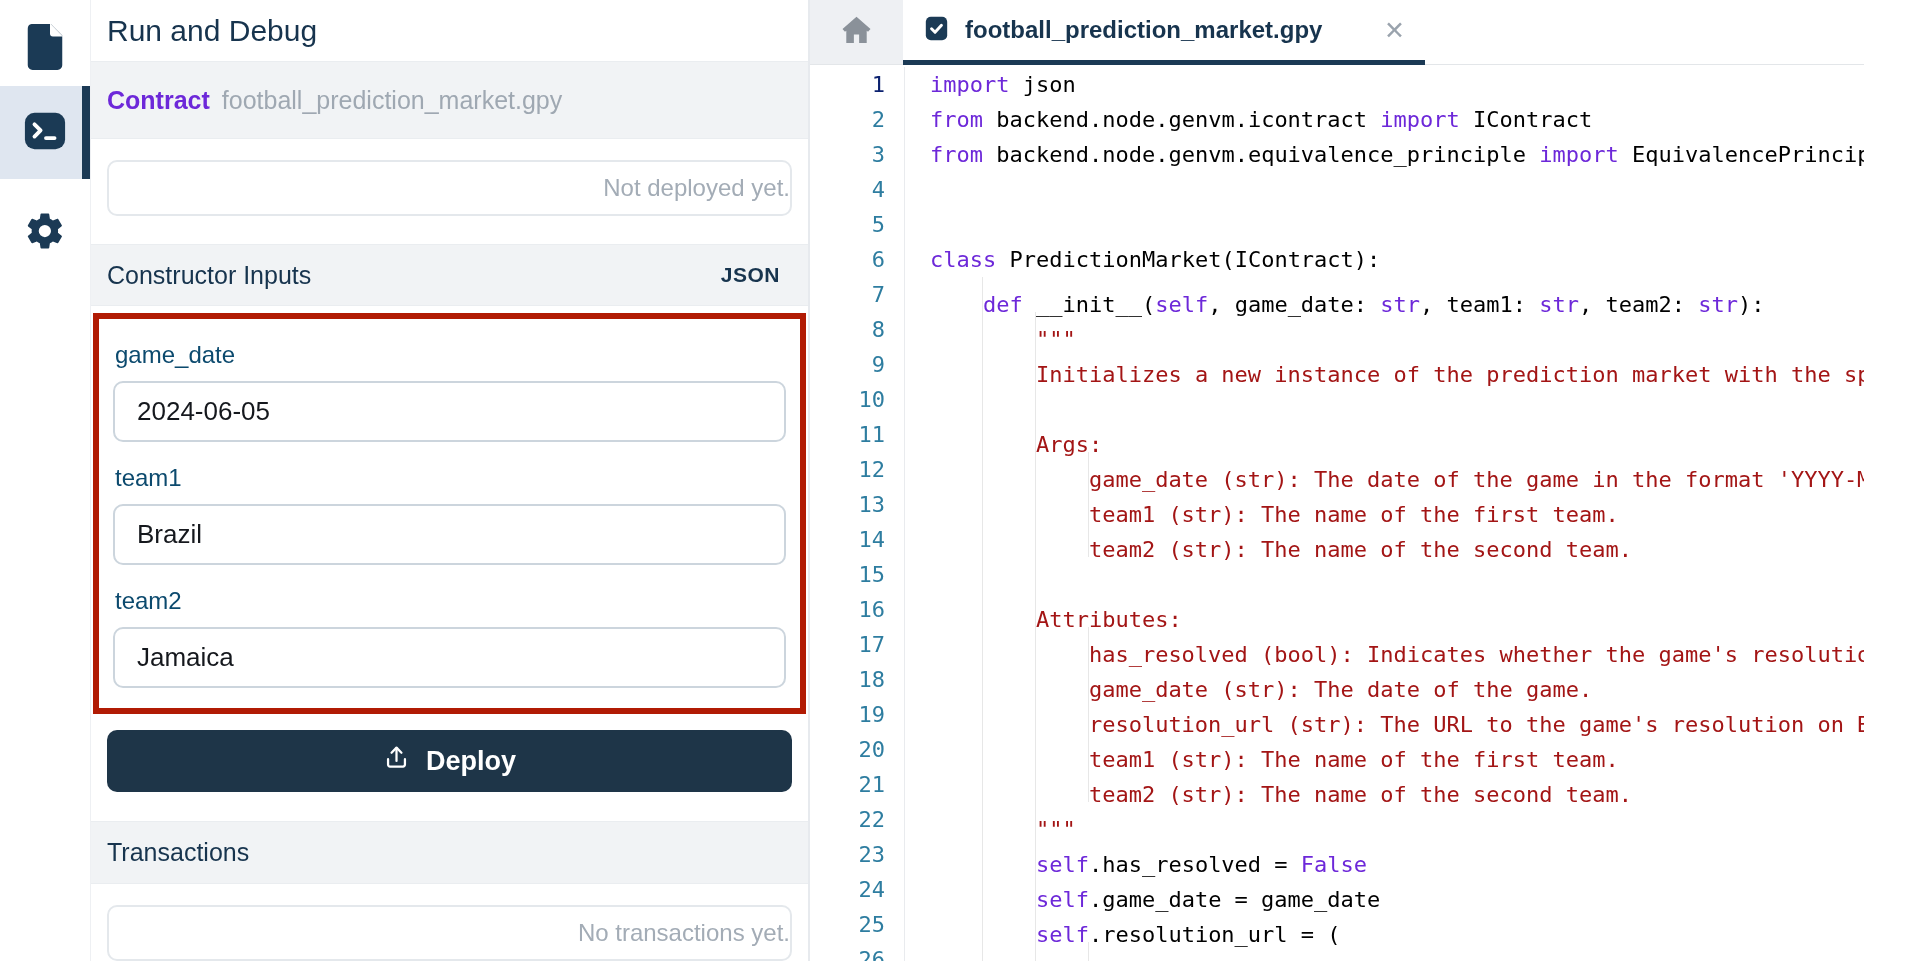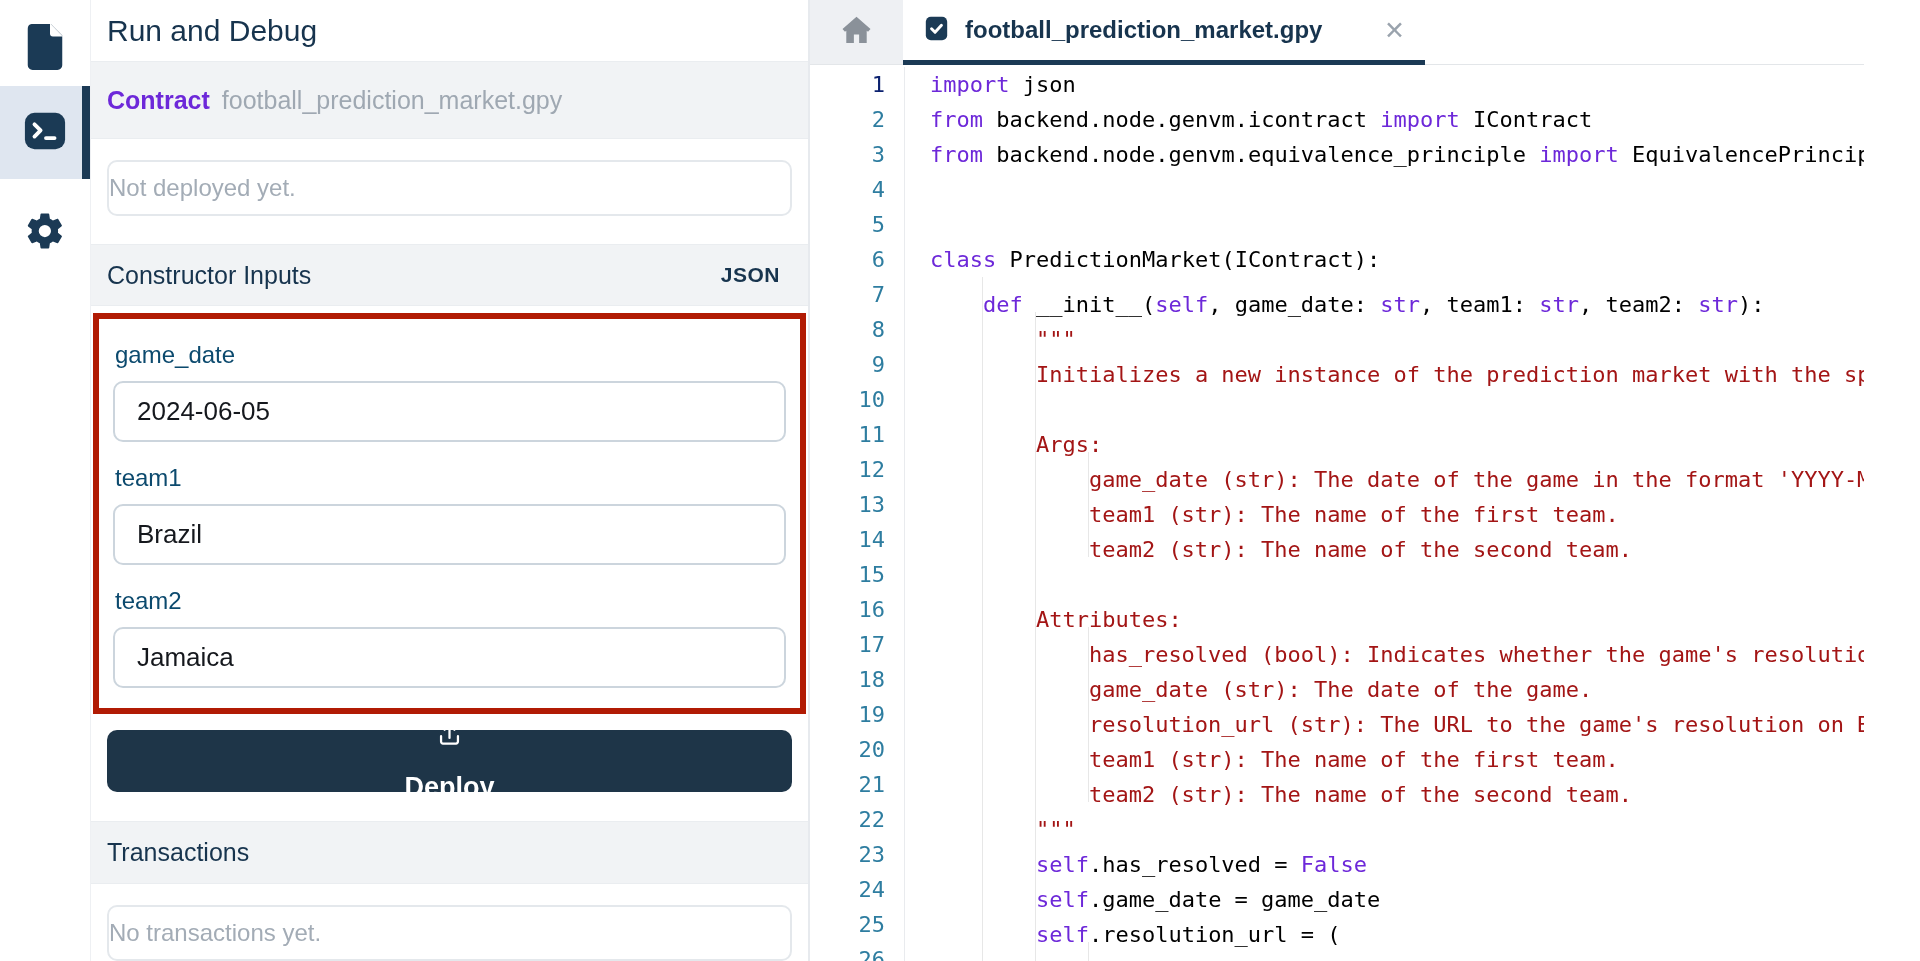--- a/index.html
+++ b/index.html
@@ -17,33 +17,33 @@
   
   .panel{width:717px;flex:none;border-right:2px solid #e7eaee;box-sizing:content-box;background:#fff;
     display:flex;flex-direction:column;color:#17344e;}
   .p-title{height:61px;display:flex;align-items:center;padding-left:16px;font-size:30px;font-weight:500;color:#17344e;}
   .row-grey{background:#f1f3f5;border-top:1px solid #eaedf0;border-bottom:1px solid #eaedf0;
     display:flex;align-items:center;box-sizing:border-box;padding:0 28px 0 16px;}
   .row-contract{height:78px;font-size:25px;}
   .contract-label{font-weight:700;color:#6d28d9;}
   .contract-file{color:#9fa8b2;margin-left:12px;}
   .status-box{margin:21px 16px 0 16px;border:2px solid #e4e8ec;border-radius:10px;height:52px;
-    display:flex;align-items:center;justify-content:flex-start;color:#a3acb6;font-size:24px;background:#fff;}
+    display:flex;align-items:center;justify-content:flex-end;color:#a3acb6;font-size:24px;background:#fff;}
   .row-header{height:62px;margin-top:28px;font-size:25px;justify-content:space-between;color:#17344e;gap:36px;}
   .json-toggle{font-weight:700;font-size:21px;letter-spacing:.5px;cursor:pointer;}
   .red-box{margin:7px 2px 0 2px;border:6px solid #b11b04;padding:22px 14px 14px 14px;box-sizing:border-box;background:#fff;}
   .field{margin-bottom:22px;}
   .field:last-child{margin-bottom:6px;}
   .field label{display:block;font-size:24px;font-weight:400;color:#0c4a6e;margin:0 0 12px 2px;}
   .field input{display:block;width:100%;height:61px;box-sizing:border-box;border:2px solid #ccd5dd;
     border-radius:10px;padding:0 22px;font-size:26px;color:#15181d;background:#fff;outline:none;
     font-family:"Liberation Sans",sans-serif;}
   .deploy-btn{margin:16px 16px 0 16px;height:62px;border:none;border-radius:10px;background:#1e3548;
     color:#fff;font-size:27px;font-weight:700;display:flex;align-items:center;justify-content:center;
-    gap:16px;cursor:pointer;font-family:"Liberation Sans",sans-serif;flex-direction:column;}
+    gap:16px;cursor:pointer;font-family:"Liberation Sans",sans-serif;}
   .row-tx{height:63px;margin-top:29px;font-size:25px;}
 
   
   .editor{flex:1;min-width:0;display:flex;flex-direction:column;background:#fff;}
   .tabbar{height:65px;flex:none;display:flex;position:relative;}
   .tabbar::after{content:"";position:absolute;left:0;right:0;bottom:0;height:1px;background:#e3e6e9;}
   .home-seg{width:93px;flex:none;background:#eef0f3;display:flex;align-items:center;justify-content:center;cursor:pointer;}
   .tab{width:522px;flex:none;background:#fff;display:flex;align-items:center;gap:15px;padding:0 18px 0 20px;
     box-sizing:border-box;border-bottom:5px solid #1b3a55;position:relative;z-index:1;cursor:pointer;}
   .tab-title{font-size:24px;font-weight:700;color:#17344e;white-space:nowrap;overflow:hidden;flex:1;}

